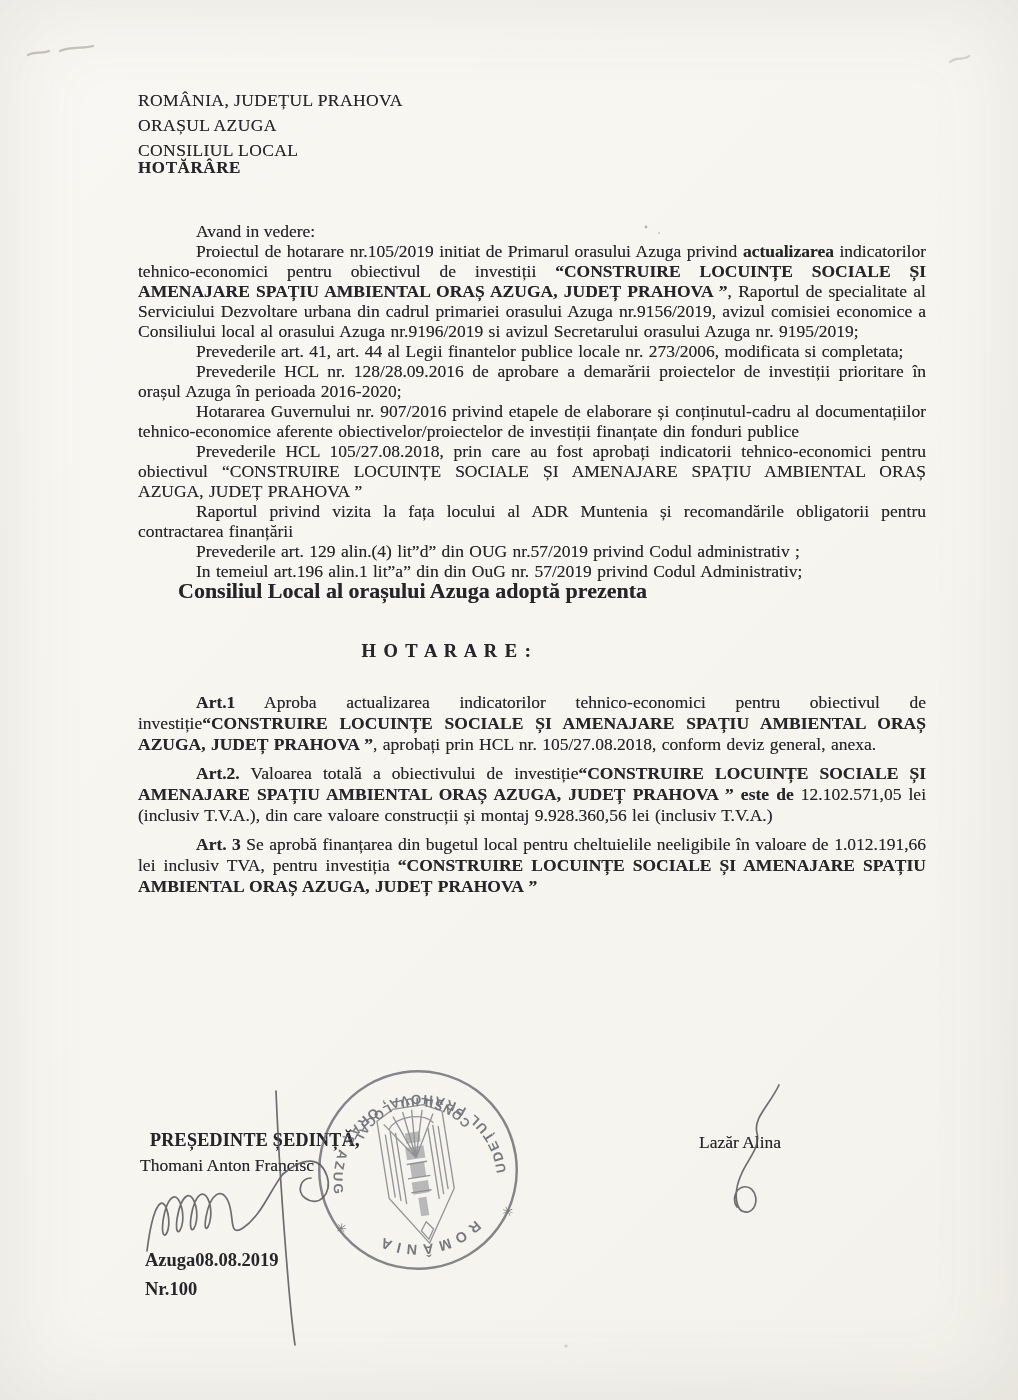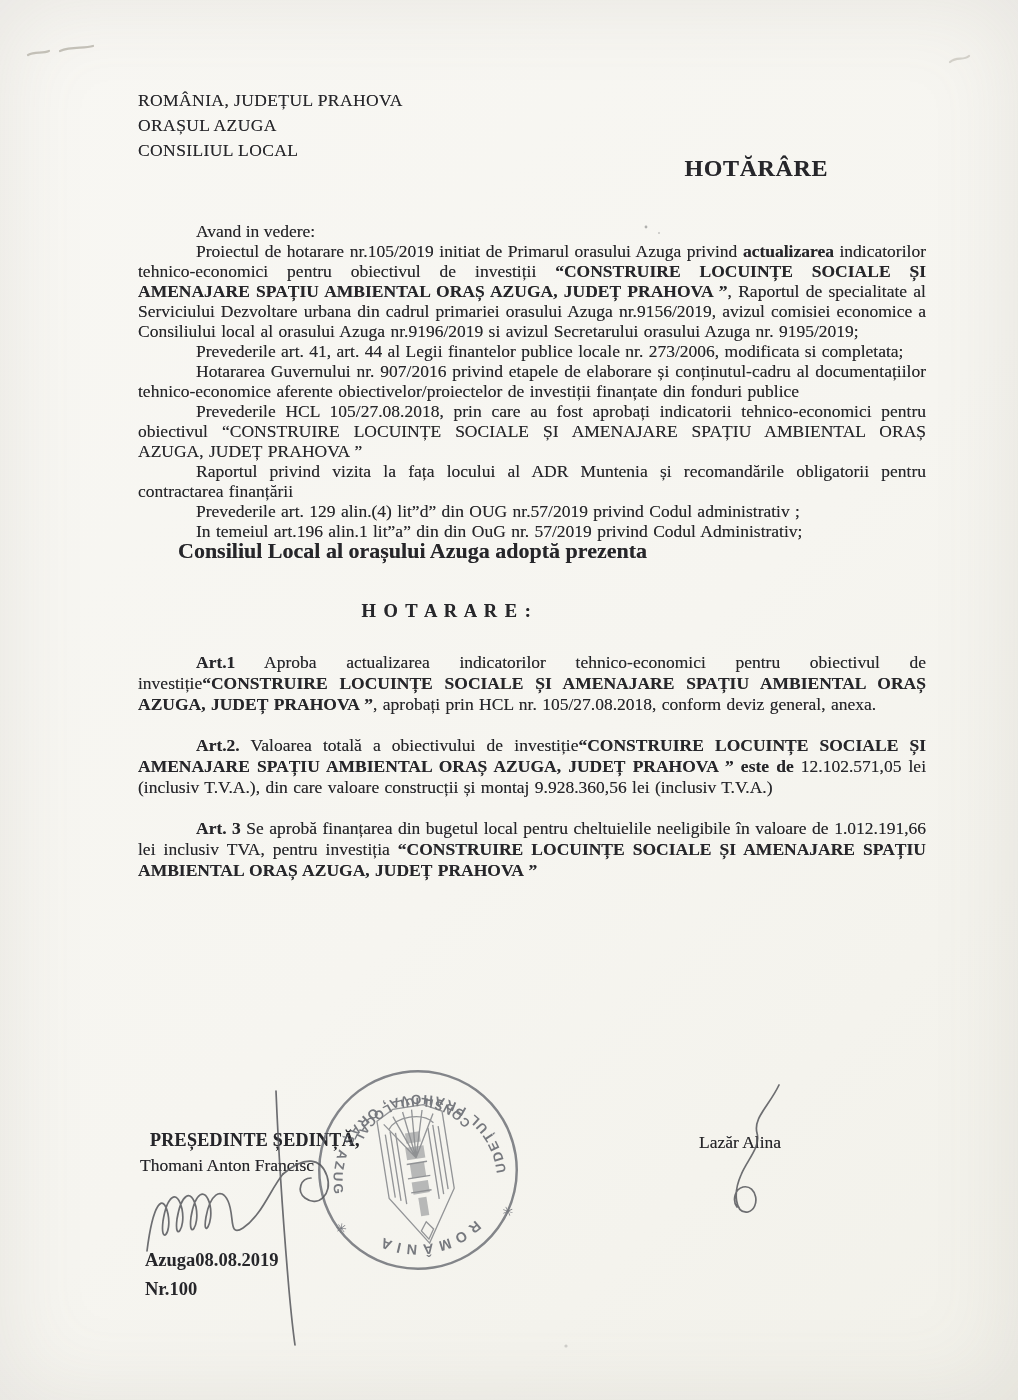--- a/index.html
+++ b/index.html
@@ -9,27 +9,27 @@
     box-shadow:inset 0 0 90px rgba(115,110,95,.12);
     font-family:"Liberation Serif","DejaVu Serif",serif;color:#26262a;
   }
   .doc{
     position:absolute;left:138px;top:88px;width:788px;
     text-shadow:0 0 .6px rgba(38,38,42,.5);
   }
   .block{margin:0;}
   .b{font-weight:700;}
   .letterhead{font-size:17.5px;line-height:25px;letter-spacing:.4px;}
-  .title{text-align:right;font-weight:700;font-size:24px;line-height:24px;margin-top:-7px;letter-spacing:.6px;padding-right:98px;}
+  .title{text-align:left;font-weight:700;font-size:17px;line-height:24px;margin-top:-7px;letter-spacing:.6px;padding-right:98px;}
   .subject{font-weight:700;text-align:justify;font-size:18px;line-height:23px;margin-top:2px;word-spacing:2px;}
   .lead{margin-top:41px;text-indent:58px;font-size:17.5px;line-height:20px;}
   .para{text-align:justify;text-indent:58px;font-size:17.5px;line-height:20px;word-spacing:1px;}
   .adopt{font-weight:700;text-indent:40px;font-size:22px;line-height:20px;}
   .decree{text-align:center;font-weight:700;font-size:18.5px;letter-spacing:1.5px;margin-top:40px;margin-bottom:30px;padding-right:170px;}
-  .article{text-align:justify;text-indent:58px;font-size:17.5px;line-height:21px;margin-top:20px;word-spacing:1px;}
+  .article{text-align:justify;text-indent:58px;font-size:17.5px;line-height:21px;margin-top:8px;word-spacing:1px;}
   .sig{position:absolute;text-shadow:0 0 .6px rgba(38,38,42,.5);}
   .sig-president{left:150px;top:1130px;}
   .sig-secretary{left:637px;top:1128px;}
   .sig-title{font-weight:700;font-size:18px;letter-spacing:.3px;}
   .sig-secretary .sig-title{word-spacing:6px;}
   .sig-name{font-size:17.5px;margin-top:4px;}
   .sig-president .sig-name{margin-left:-10px;}
   .sig-secretary .sig-name{margin-left:62px;}
   .footer-date{position:absolute;left:145px;top:1250px;font-weight:700;font-size:18.5px;}
   .footer-nr{position:absolute;left:145px;top:1279px;font-weight:700;font-size:18.5px;}
@@ -47,20 +47,21 @@
 <div class="page">
 
   <div class="doc" id="doc">
       <div class="block letterhead"><span>ROMÂNIA, JUDEȚUL PRAHOVA</span></div>
       <div class="block letterhead"><span>ORAȘUL AZUGA</span></div>
       <div class="block letterhead"><span>CONSILIUL LOCAL</span></div>
       <div class="block title"><span class="b">HOTĂRÂRE</span></div>
       <div class="block lead"><span>Avand in vedere:</span></div>
       <div class="block para"><span>Proiectul de hotarare nr.105/2019 initiat de Primarul orasului Azuga privind </span><span class="b">actualizarea </span><span>indicatorilor tehnico-economici pentru obiectivul de investiții </span><span class="b">“CONSTRUIRE LOCUINȚE SOCIALE ȘI AMENAJARE SPAȚIU AMBIENTAL ORAȘ AZUGA, JUDEȚ PRAHOVA ”</span><span>, Raportul de specialitate al Serviciului Dezvoltare urbana din cadrul primariei orasului Azuga nr.9156/2019, avizul comisiei economice a Consiliului local al orasului Azuga nr.9196/2019 si avizul Secretarului orasului Azuga nr. 9195/2019;</span></div>
       <div class="block para"><span>Prevederile art. 41, art. 44 al Legii finantelor publice locale nr. 273/2006, modificata si completata;</span></div>
+      <div class="block para"><span>Prevederile HCL nr. 128/28.09.2016 de aprobare a demarării proiectelor de investiții prioritare în orașul Azuga în perioada 2016-2020;</span></div>
       <div class="block para"><span>Hotararea Guvernului nr. 907/2016 privind etapele de elaborare și conținutul-cadru al documentațiilor tehnico-economice aferente obiectivelor/proiectelor de investiții finanțate din fonduri publice</span></div>
       <div class="block para"><span>Prevederile HCL 105/27.08.2018, prin care au fost aprobați indicatorii tehnico-economici pentru obiectivul “CONSTRUIRE LOCUINȚE SOCIALE ȘI AMENAJARE SPAȚIU AMBIENTAL ORAȘ AZUGA, JUDEȚ PRAHOVA ”</span></div>
       <div class="block para"><span>Raportul privind vizita la fața locului al ADR Muntenia și recomandările obligatorii pentru contractarea finanțării</span></div>
       <div class="block para"><span>Prevederile art. 129 alin.(4) lit”d” din OUG nr.57/2019 privind Codul administrativ ;</span></div>
       <div class="block para"><span>In temeiul art.196 alin.1 lit”a” din din OuG nr. 57/2019 privind Codul Administrativ;</span></div>
       <div class="block adopt"><span class="b">Consiliul Local al orașului Azuga adoptă prezenta</span></div>
       <div class="block decree"><span class="b">H O T A R A R E :</span></div>
       <div class="block article"><span class="b">Art.1</span><span> Aproba actualizarea indicatorilor tehnico-economici pentru obiectivul de investiție</span><span class="b">“CONSTRUIRE LOCUINȚE SOCIALE ȘI AMENAJARE SPAȚIU AMBIENTAL ORAȘ AZUGA, JUDEȚ PRAHOVA ”</span><span>, aprobați prin HCL nr. 105/27.08.2018, conform deviz general, anexa.</span></div>
       <div class="block article"><span class="b">Art.2.</span><span> Valoarea totală a obiectivului de investiție</span><span class="b">“CONSTRUIRE LOCUINȚE SOCIALE ȘI AMENAJARE SPAȚIU AMBIENTAL ORAȘ AZUGA, JUDEȚ PRAHOVA ” este de </span><span>12.102.571,05 lei (inclusiv T.V.A.), din care valoare construcții și montaj 9.928.360,56 lei (inclusiv T.V.A.)</span></div>
       <div class="block article"><span class="b">Art. 3</span><span> Se aprobă finanțarea din bugetul local pentru cheltuielile neeligibile în valoare de 1.012.191,66 lei inclusiv TVA, pentru investiția </span><span class="b">“CONSTRUIRE LOCUINȚE SOCIALE ȘI AMENAJARE SPAȚIU AMBIENTAL ORAȘ AZUGA, JUDEȚ PRAHOVA ”</span></div>

